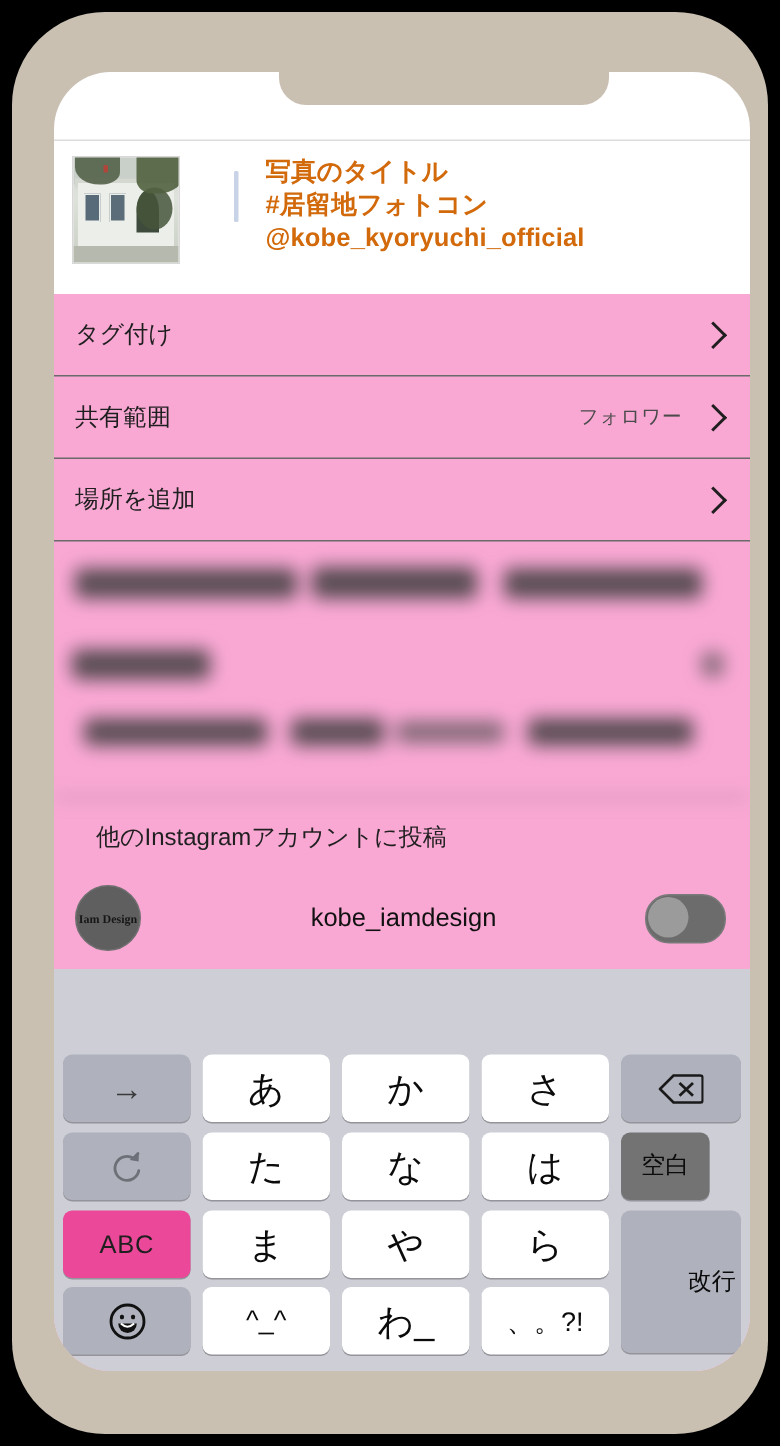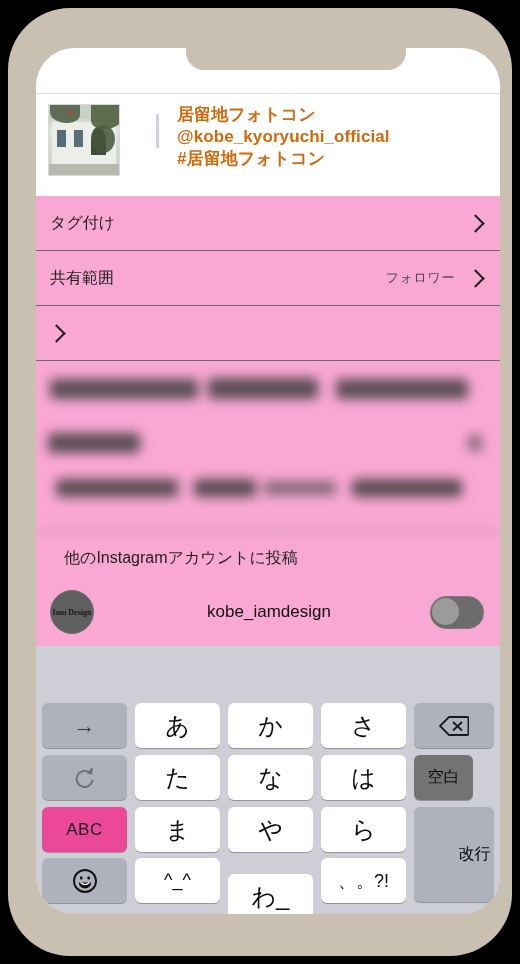--- a/index.html
+++ b/index.html
@@ -287,40 +287,41 @@
         <div class="ph-bush"></div>
         <div class="ph-tree1"></div>
         <div class="ph-tree2"></div>
         <div class="ph-red"></div>
         <div class="ph-grnd"></div>
       </div>
 
       <div id="caret"></div>
 
       <div id="caption-text" style="color: rgb(210, 105, 11);">
-        <div>居留地フォトコン</div>
+        <div>写真のタイトル</div>
+        <div>#居留地フォトコン</div>
         <div>@kobe_kyoryuchi_official</div>
-        <div>#居留地フォトコン</div>
       </div>
     </div>
 
     <div id="options-panel" style="background: #f9a8d4;">
 
       <div class="opt-row">
         <span class="opt-label">タグ付け</span>
         <span class="chev"></span>
       </div>
 
       <div class="opt-row">
         <span class="opt-label">共有範囲</span>
         <span class="opt-value">フォロワー</span>
         <span class="chev"></span>
       </div>
 
       <div class="opt-row">
+        <span class="opt-label">場所を追加</span>
         <span class="chev"></span>
       </div>
 
       <div id="blur-block">
         <div class="smudge" style="left:14px;  top:18px;  width:148px; height:20px;"></div>
         <div class="smudge" style="left:172px; top:17px;  width:110px; height:21px;"></div>
         <div class="smudge" style="left:300px; top:18px;  width:132px; height:20px;"></div>
         <div class="smudge" style="left:12px;  top:72px;  width:92px;  height:20px;"></div>
         <div class="smudge light" style="left:432px; top:74px; width:14px; height:16px;"></div>
         <div class="smudge" style="left:20px;  top:118px; width:122px; height:18px;"></div>
@@ -411,21 +412,21 @@
               <rect x="8" y="8.5" width="2.6" height="3" rx="1" fill="#111"></rect>
               <rect x="15.4" y="8.5" width="2.6" height="3" rx="1" fill="#111"></rect>
               <path d="M6.8 14.4 L19.2 14.4 A6.2 6.2 0 0 1 6.8 14.4 Z" fill="#111"></path>
               <path d="M8.6 14.4 Q13 18.6 17.4 14.4" fill="none" stroke="#fff" stroke-width="1.4"></path>
             </svg>
           </span>
         </div>
         <div class="key char tiny" style="left: 93px; top: 155px; width: 85px; height: 45px; background: rgb(255, 255, 255);">
           <span>^_^</span>
         </div>
-        <div class="key char" style="left: 186px; top: 171px; width: 85px; height: 45px; background: rgb(255, 255, 255);">
+        <div class="key char" style="left: 186px; top: 155px; width: 85px; height: 45px; background: rgb(255, 255, 255);">
           <span>わ_</span>
         </div>
         <div class="key char tiny" style="left: 279px; top: 155px; width: 85px; height: 45px; background: rgb(255, 255, 255);">
           <span>、。?!</span>
         </div>
 
       </div>
     </div>
 
   </div>

